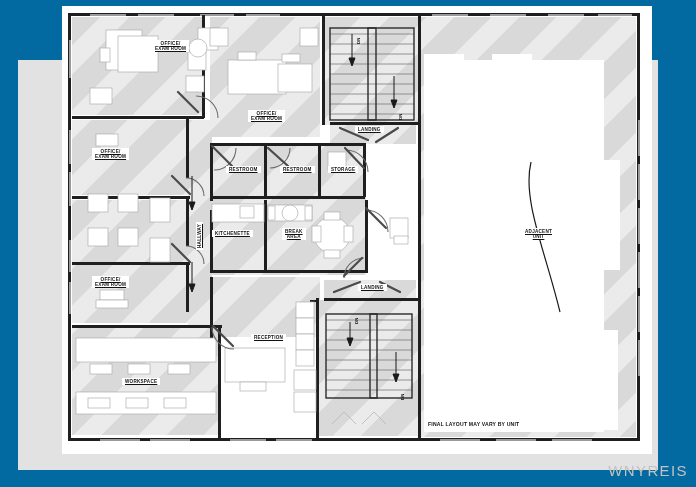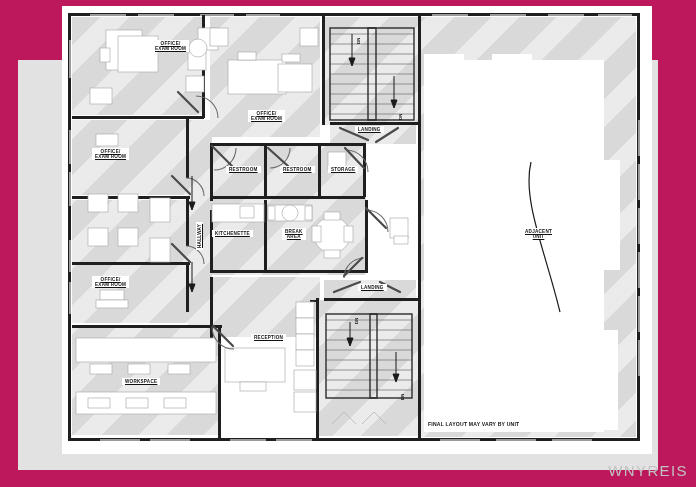--- a/index.html
+++ b/index.html
@@ -1,18 +1,18 @@
 <!DOCTYPE html>
 <html><head>
 <meta charset="utf-8">
 <style>
   html,body{margin:0;padding:0;background:#ffffff;}
   body{width:696px;height:487px;overflow:hidden;font-family:"Liberation Sans",sans-serif;}
 
-  #stage{position:relative;width:696px;height:487px;background:#be185d;}
+  #stage{position:relative;width:696px;height:487px;background:#0369a1;}
 
   
   .page-shadow{position:absolute;left:18px;top:60px;width:640px;height:410px;background:#e2e2e2;}
   .page-shadow2{position:absolute;left:18px;top:60px;width:60px;height:410px;background:#e2e2e2;}
 
   
   .sheet{position:absolute;left:62px;top:6px;width:590px;height:448px;background:#ffffff;}
 
   
   .bldg{position:absolute;left:68px;top:13px;width:572px;height:428px;

